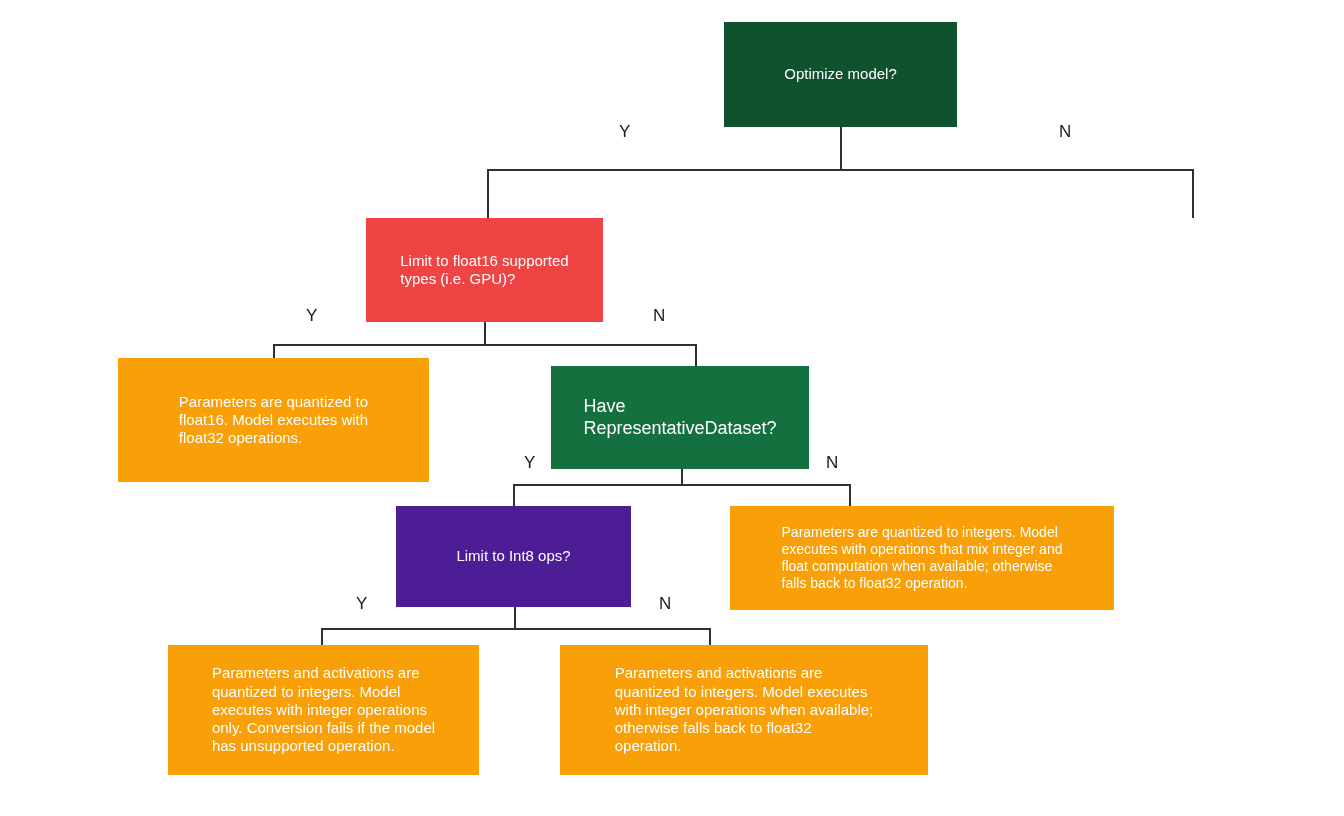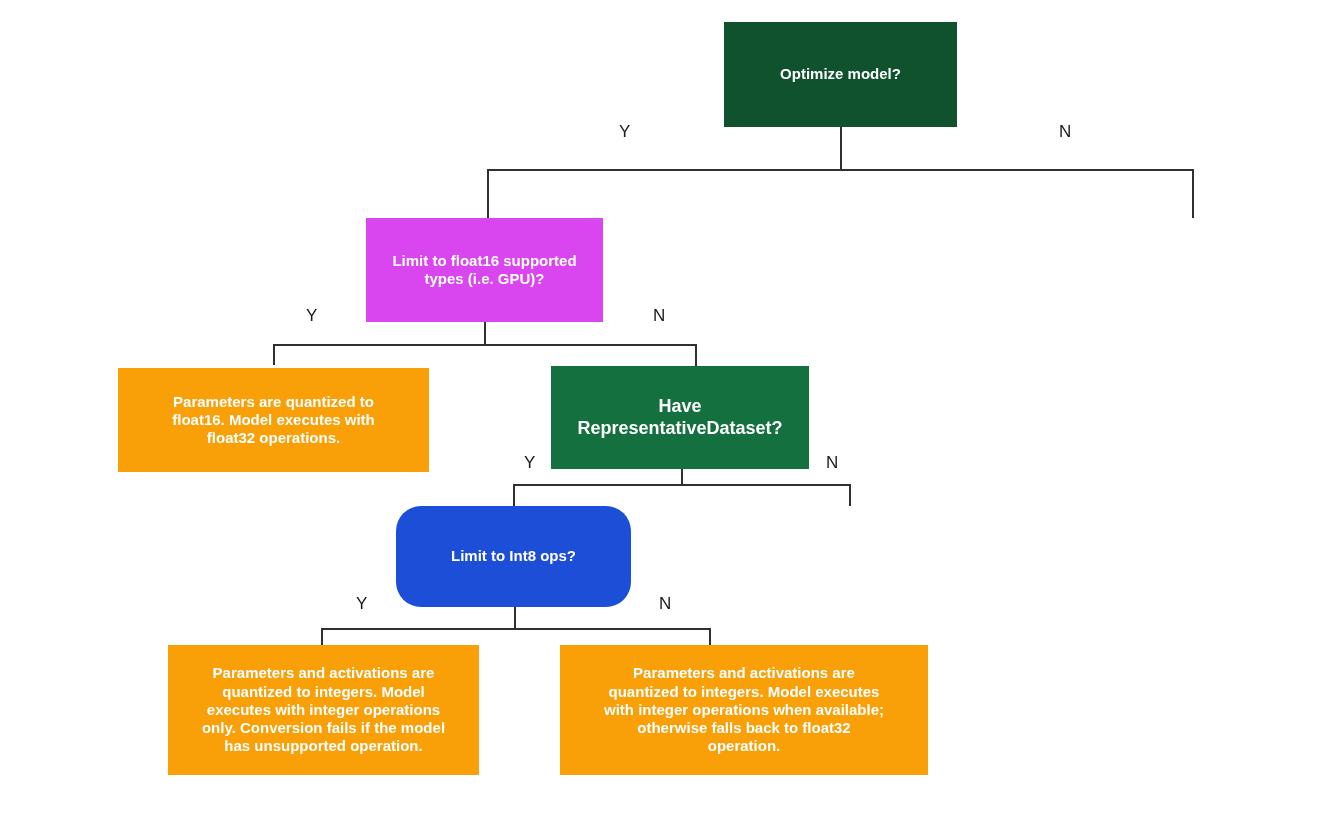--- a/index.html
+++ b/index.html
@@ -19,31 +19,30 @@
     left: 0; top: 0;
     width: 1344px;
     height: 816px;
   }
   .node {
     position: absolute;
     box-sizing: border-box;
     display: flex;
     align-items: center;
     justify-content: center;
-    text-align: center;
     color: #ffffff;
-    font-weight: bold;
+    font-weight: normal;
     line-height: 1.22;
     padding: 12px 8px;
     white-space: pre-line;
   }
   .node-dark   { background: #10512e; }
   .node-mid    { background: #15703f; }
-  .node-green  { background: #d946ef; }
-  .node-green2 { background: #1d4ed8; border-radius: 25px; }
+  .node-green  { background: #ef4444; }
+  .node-green2 { background: #4c1d95; }
   .node-orange { background: #f99f08; }
 
   .edge {
     position: absolute;
     background: #303030;
   }
   .edge-v { width: 2px; }
   .edge-h { height: 2px; }
 
   .branch-label {
@@ -52,21 +51,21 @@
     font-size: 17px;
     font-weight: normal;
     font-family: "Liberation Sans", sans-serif;
     line-height: 1;
   }
 
   
   #n-optimize        { left: 724px;  top: 22px;  width: 233px; height: 105px; font-size: 15px; }
   #n-float16         { left: 366px;  top: 218px; width: 237px; height: 104px; font-size: 15px; }
   #n-convert-float   { left: 1073px; top: 218px; width: 238px; height: 104px; font-size: 15px; }
-  #n-params-f16      { left: 118px;  top: 368px; width: 311px; height: 104px; font-size: 15px; }
+  #n-params-f16      { left: 118px;  top: 358px; width: 311px; height: 124px; font-size: 15px; }
   #n-repdataset      { left: 551px;  top: 366px; width: 258px; height: 103px; font-size: 18px; }
   #n-int8            { left: 396px;  top: 506px; width: 235px; height: 101px; font-size: 15px; }
   #n-params-mixed    { left: 730px;  top: 506px; width: 384px; height: 104px; font-size: 14px; }
   #n-params-int-only { left: 168px;  top: 645px; width: 311px; height: 130px; font-size: 15px; }
   #n-params-int-avail{ left: 560px;  top: 645px; width: 368px; height: 130px; font-size: 15px; }
 </style>
 </head>
 <body>
 
 <div id="canvas">
@@ -108,20 +107,24 @@
 
   <div class="edge edge-h" style="left:513px; top:484px; width:337px;"></div>
   <div class="edge edge-v" style="left:513px; top:484px; height:22px;"></div>
   <div class="edge edge-v" style="left:849px; top:484px; height:22px;"></div>
 
   <div class="branch-label" style="left:524px; top:454px;">Y</div>
   <div class="branch-label" style="left:826px; top:454px;">N</div>
 
   <div class="node node-green2" id="n-int8">Limit to Int8 ops?</div>
 
+  <div class="node node-orange" id="n-params-mixed">Parameters are quantized to integers. Model
+executes with operations that mix integer and
+float computation when available; otherwise
+falls back to float32 operation.</div>
 
   <div class="edge edge-v" style="left:514px; top:607px; height:22px;"></div>
 
   <div class="edge edge-h" style="left:321px; top:628px; width:389px;"></div>
   <div class="edge edge-v" style="left:321px; top:628px; height:18px;"></div>
   <div class="edge edge-v" style="left:709px; top:628px; height:18px;"></div>
 
   <div class="branch-label" style="left:356px; top:595px;">Y</div>
   <div class="branch-label" style="left:659px; top:595px;">N</div>
 

